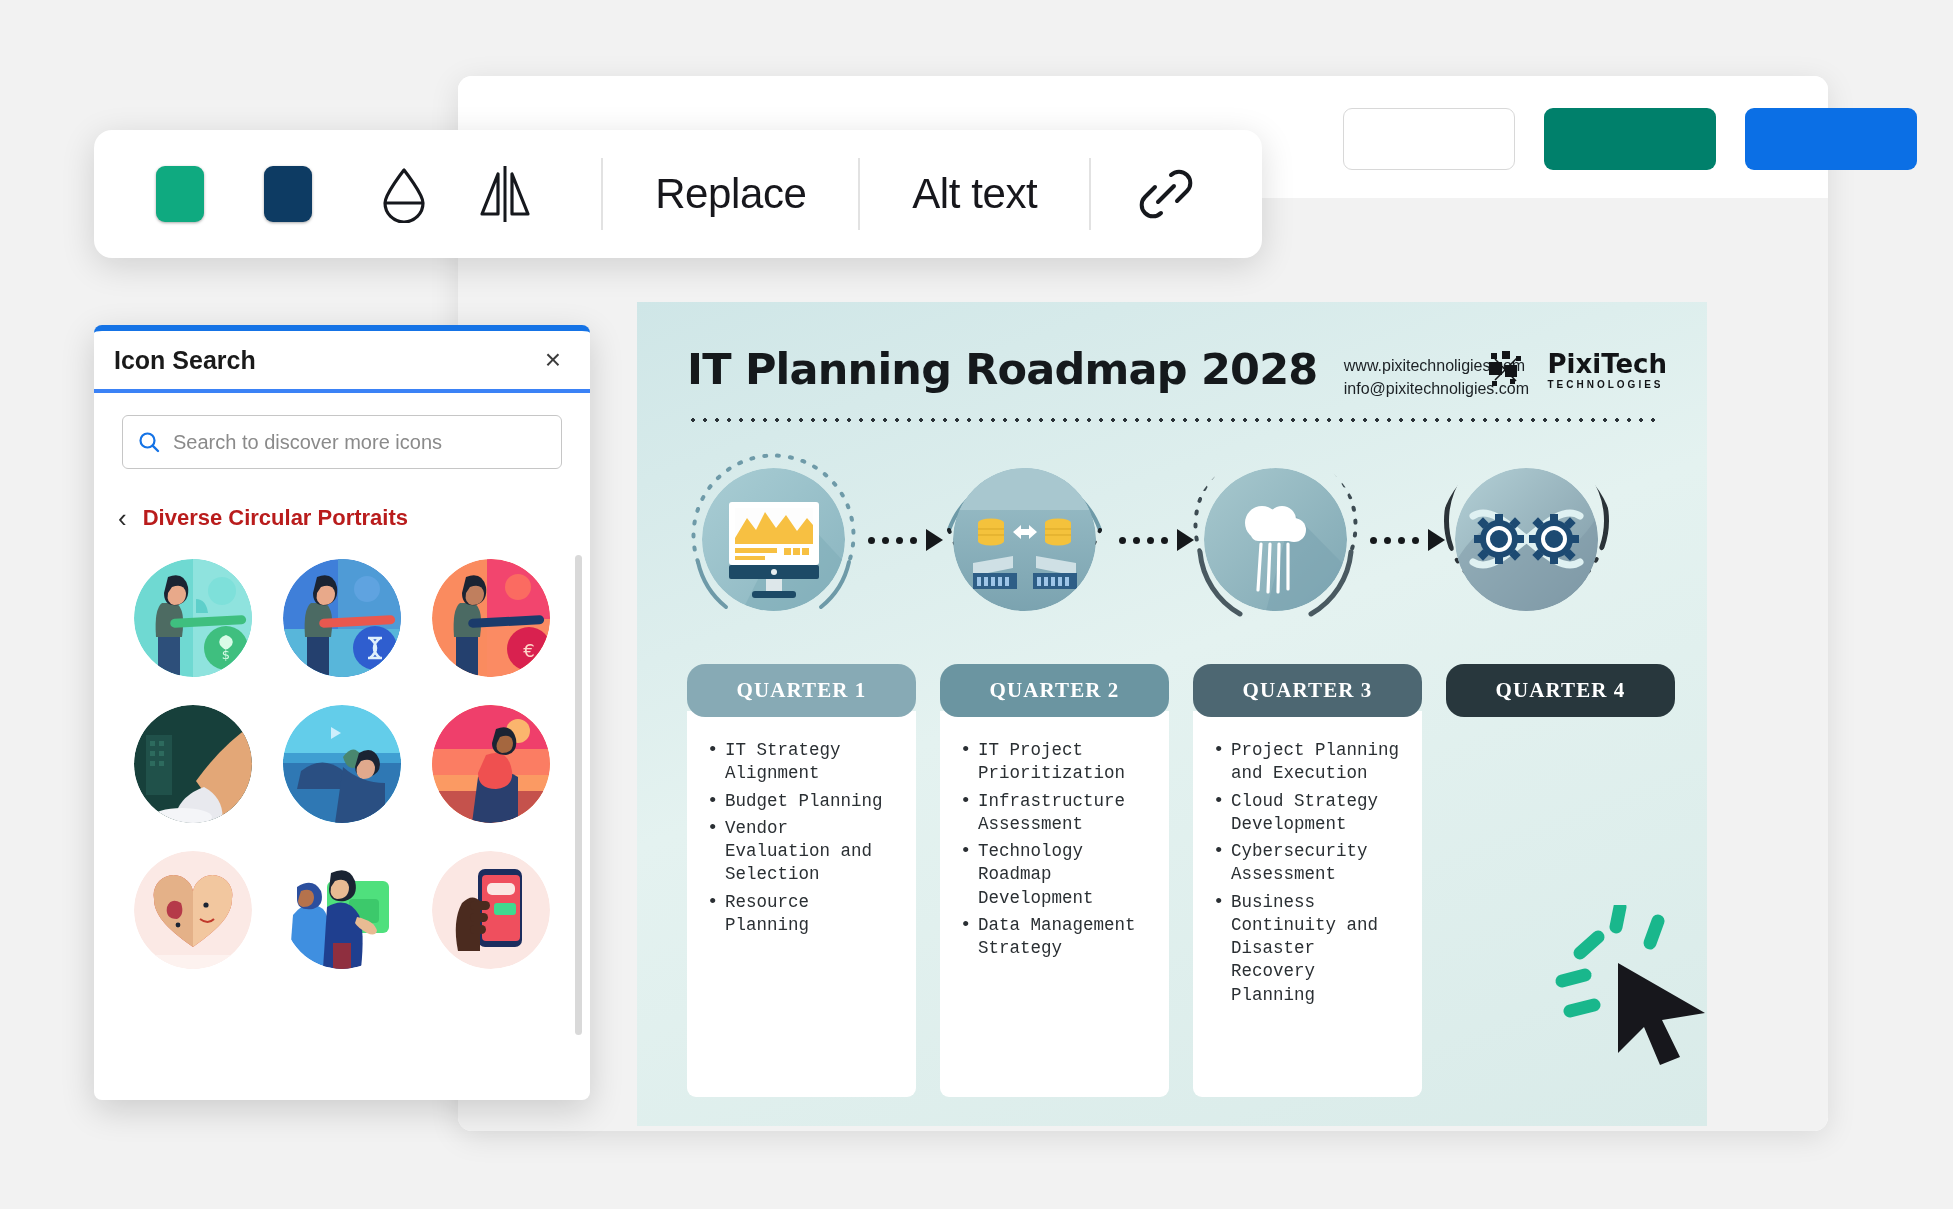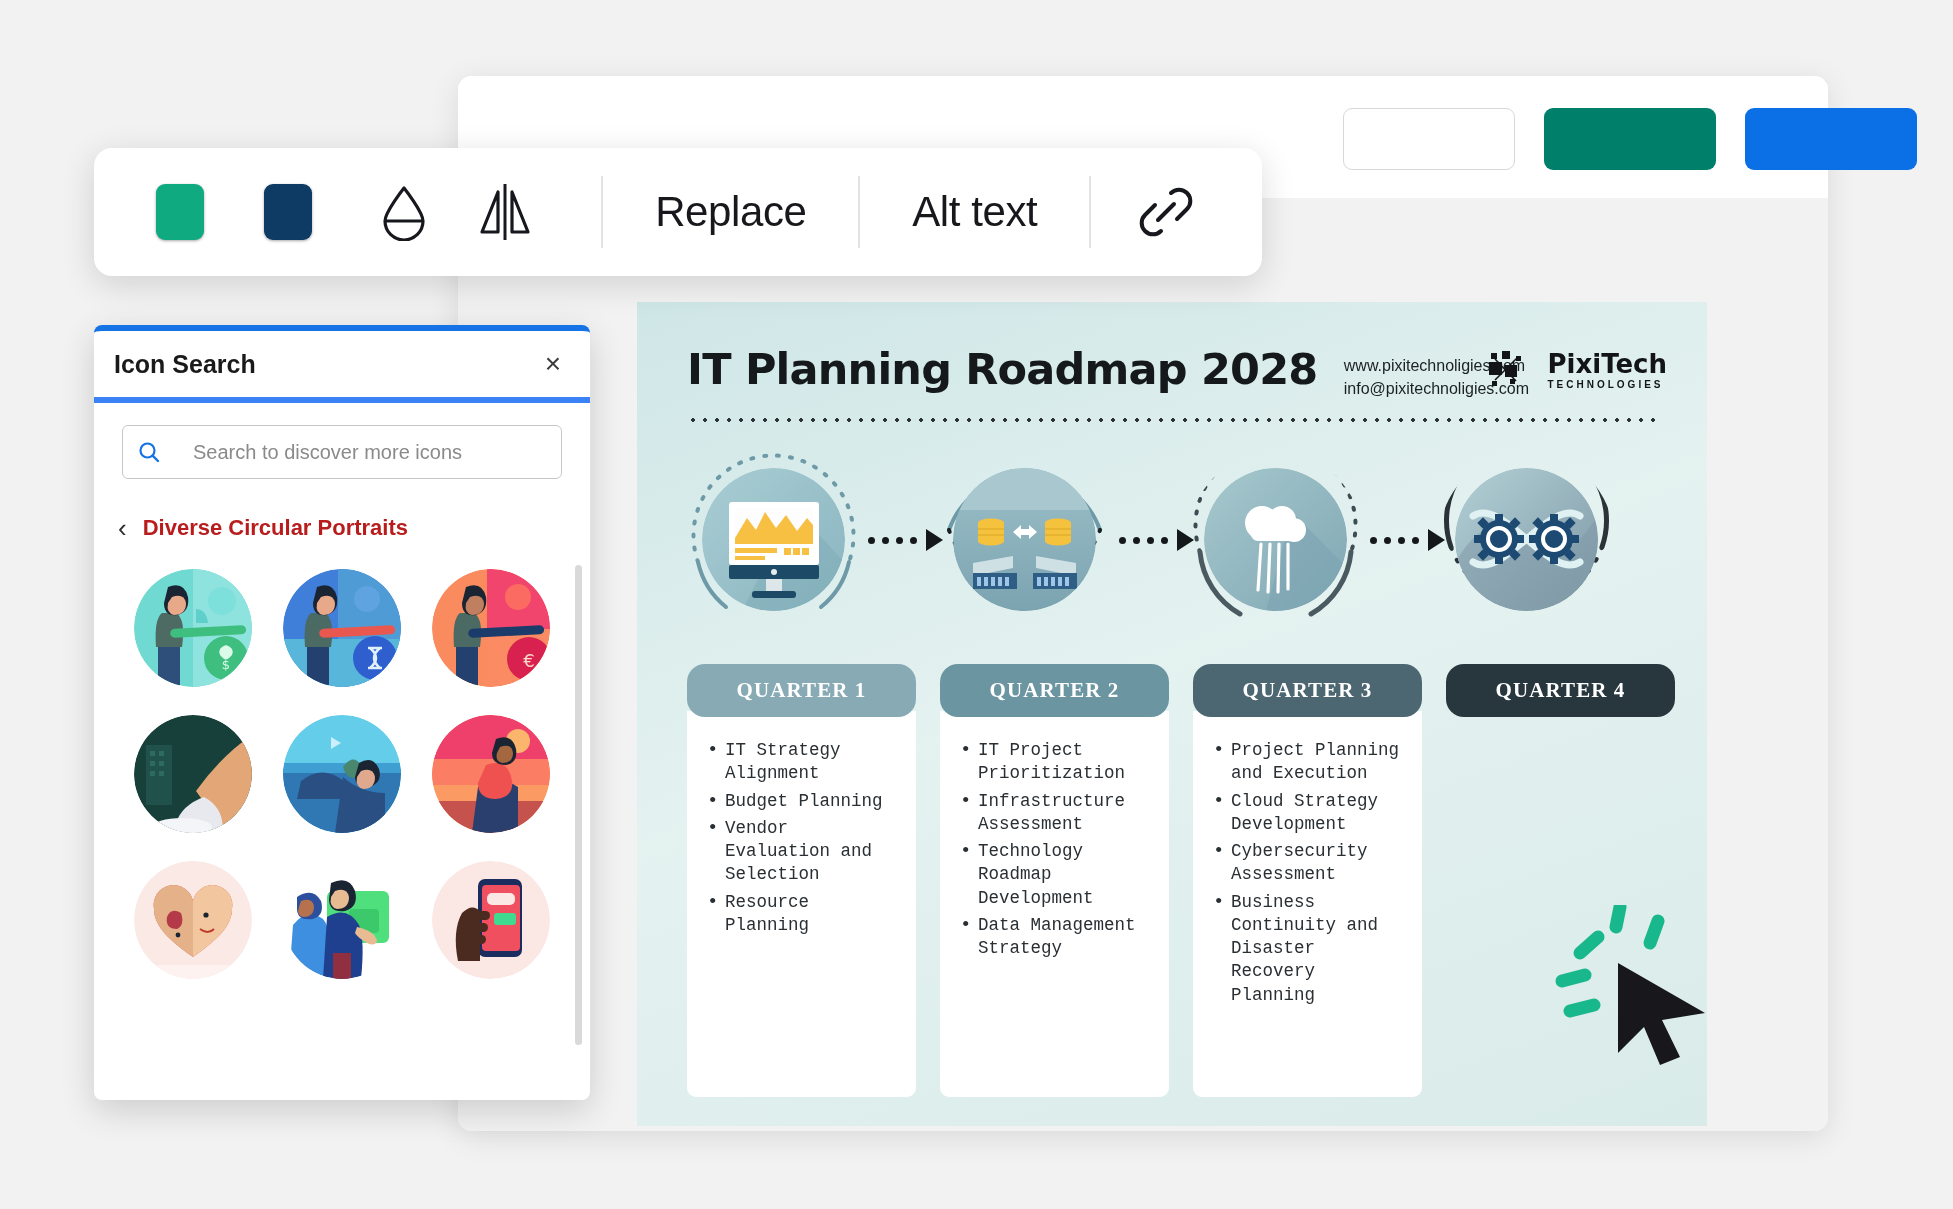--- a/index.html
+++ b/index.html
@@ -33,21 +33,21 @@
   }
   .hdr-btn {
     width: 172px; height: 62px; border-radius: 9px;
     display: flex; align-items: center; justify-content: center;
     font-size: 19px; color: #fff;
   }
   .hdr-btn.ghost { background: #fff; border: 1.5px solid #d8d8d8; color: #333; }
 
   
   .img-toolbar {
-    position: absolute; left: 94px; top: 148px;
+    position: absolute; left: 94px; top: 130px;
     width: 1168px; height: 128px;
     background: #ffffff; border-radius: 18px;
     box-shadow: 0 8px 34px rgba(0,0,0,0.14);
     display: flex; align-items: center;
     padding: 0 28px;
     z-index: 5;
   }
   .swatch {
     width: 56px; height: 56px; border-radius: 9px;
     margin-right: 60px;
@@ -73,36 +73,36 @@
     width: 496px; height: 775px;
     background: #ffffff;
     border-radius: 8px;
     border-top: 6px solid #1573e6;
     box-shadow: 0 10px 34px rgba(0,0,0,0.16);
     overflow: hidden;
     z-index: 6;
     display: flex; flex-direction: column;
   }
   .icon-panel-head {
-    height: 72px; position: relative; flex: none;
-    border-bottom: 6px solid #3b82f6;
+    height: 62px; position: relative; flex: none;
+    border-bottom: 4px solid #3b82f6;
     display: flex; align-items: center;
   }
   .icon-panel-title {
     font-size: 25px; font-weight: bold; color: #1a1a1a; margin-left: 20px;
   }
   .close-x {
     position: absolute; right: 20px; top: 50%; transform: translateY(-50%);
     font-size: 28px; color: #3c3c3c; cursor: pointer; line-height: 1;
     width: 34px; height: 34px; display: flex; align-items: center; justify-content: center;
   }
   .search-wrap { padding: 22px 28px 14px 28px; flex: none; }
   .search-box {
     height: 54px; border: 1.5px solid #c6c6c6; border-radius: 6px;
-    display: flex; align-items: center; padding: 0 14px; background: #fff; gap: 20px;
+    display: flex; align-items: center; padding: 0 14px; background: #fff;
   }
   .search-box input {
     border: none; outline: none; flex: 1; font-size: 20px;
     color: #8a8a8a; font-family: "Liberation Sans", sans-serif;
     background: transparent; margin-left: 12px;
   }
   .search-box input::placeholder { color: #8a8a8a; }
   .tabs {
     display: flex; gap: 0; padding: 0 28px;
     border-bottom: 1.5px solid #d6d6d6; flex: none;

